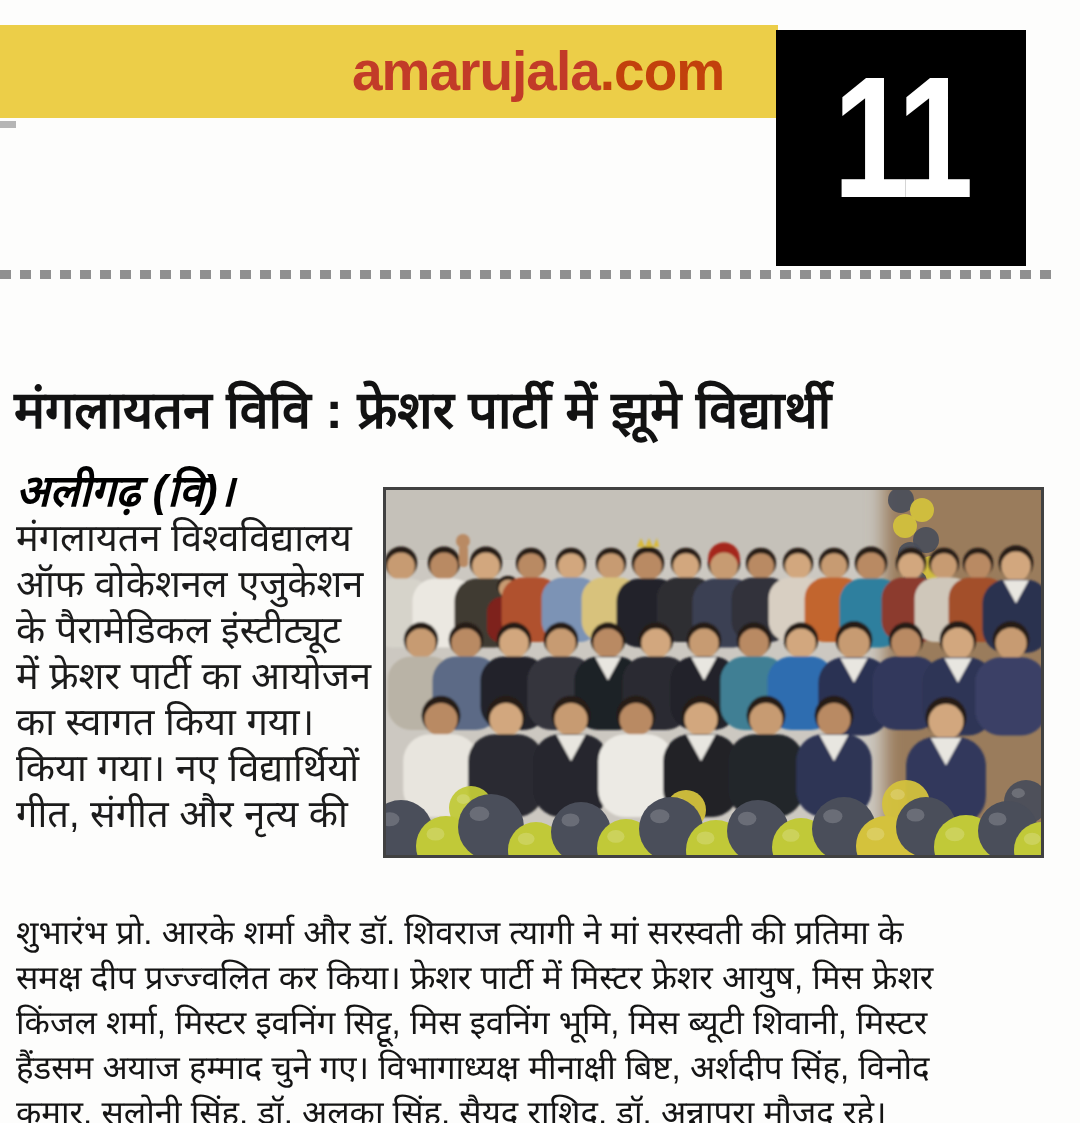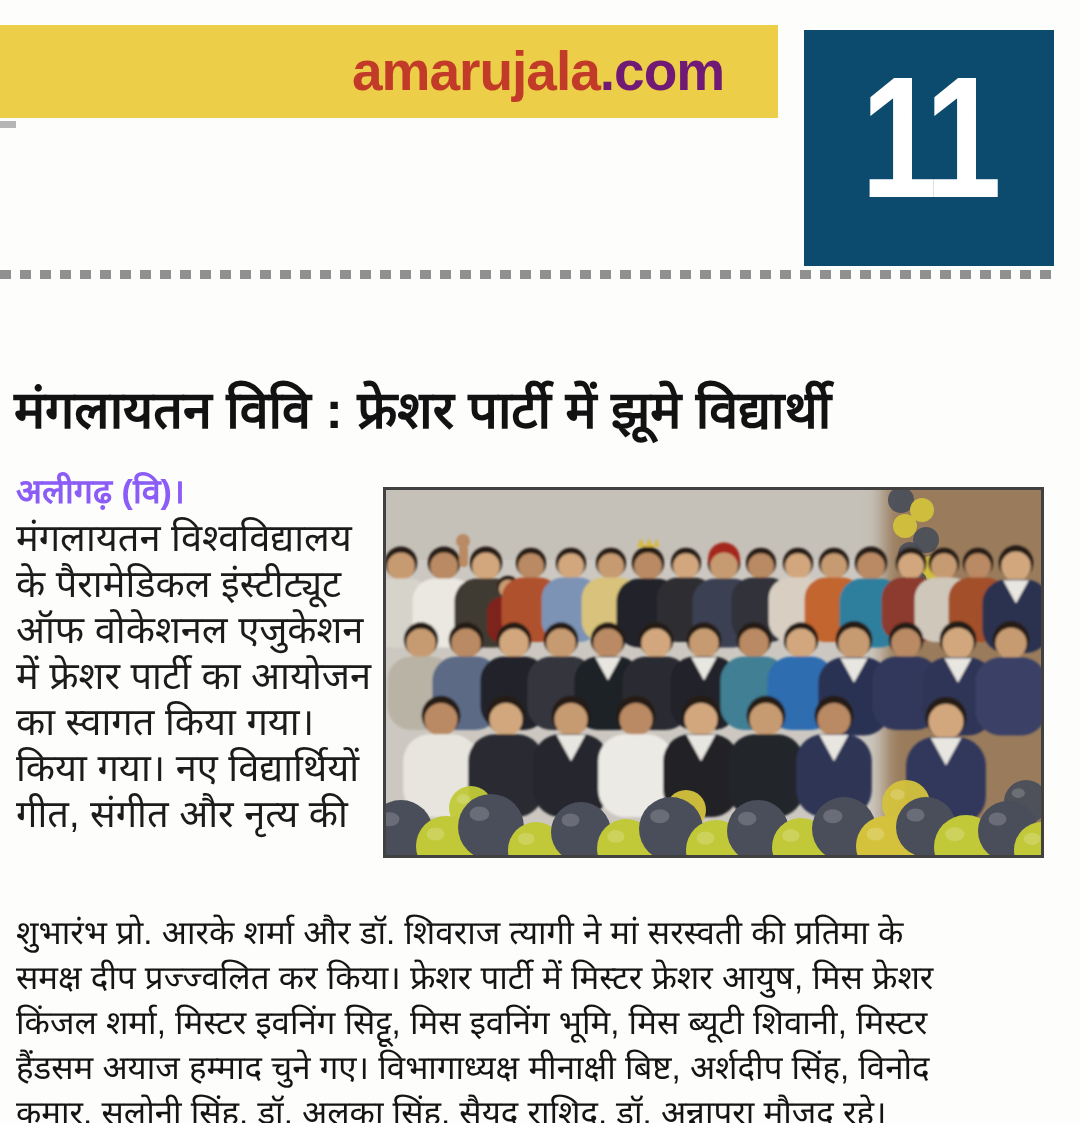--- a/index.html
+++ b/index.html
@@ -5,37 +5,37 @@
   html,body{margin:0;padding:0;background:#ffffff;}
   .page{
     position:relative;width:1080px;height:1123px;background:#fdfdfc;overflow:hidden;
     font-family:"Liberation Sans","DejaVu Sans",sans-serif;color:#1a1a1a;
   }
   
   .banner{position:absolute;left:0;top:25px;width:778px;height:93px;background:#ecce48;}
   .brand{position:absolute;left:352px;top:36px;height:70px;display:flex;align-items:center;
          font-weight:700;font-size:55px;letter-spacing:-1px;line-height:1;}
   .brand-red{color:#c23b28;}
-  .brand-gray{color:#701a75;}
+  .brand-gray{color:#c2410c;}
   .left-tick{position:absolute;left:0;top:121px;width:16px;height:7px;background:#7a7a7a;opacity:.55;}
-  .page-box{position:absolute;left:804px;top:30px;width:250px;height:236px;background:#0c4a6e;
+  .page-box{position:absolute;left:776px;top:30px;width:250px;height:236px;background:#000000;
             display:flex;align-items:center;justify-content:center;}
   .page-num{color:#ffffff;font-size:172px;font-weight:700;line-height:1;margin-top:-22px;
             transform:scaleX(.8);letter-spacing:-6px;}
   .dateline-row{position:absolute;left:85px;top:142px;display:flex;align-items:center;gap:20px;}
   .edition{font-size:42px;font-weight:700;color:#222222;line-height:70px;}
   .vdivider{width:3px;height:70px;background:#3f3f3f;}
   .date{font-size:42px;font-weight:700;color:#222222;line-height:70px;}
   .dashes{position:absolute;left:0;top:270px;width:1058px;height:9px;
           background:repeating-linear-gradient(90deg,#909090 0 11px,transparent 11px 20px);}
   
   .headline{position:absolute;left:14px;top:360px;width:1062px;font-size:52px;font-weight:700;
             color:#121212;line-height:100px;white-space:nowrap;}
   .left-col{position:absolute;left:16px;top:467px;width:366px;}
-  .dateline{font-size:34px;font-weight:700;color:#8b5cf6;line-height:48px;white-space:nowrap;}
+  .dateline{font-size:44px;font-weight:700;color:#000000;line-height:48px;white-space:nowrap;font-style:italic;}
   .col-line{font-size:38px;color:#1b1b1b;line-height:46px;white-space:nowrap;}
   .photo{position:absolute;left:383px;top:487px;width:661px;height:371px;
          border:3px solid #414141;box-sizing:border-box;background:#ccc8c1;}
   .photo svg{display:block;width:100%;height:100%;}
   .body-para{position:absolute;left:16px;top:886px;width:1058px;margin-top:24px;}
   .body-line{font-size:33px;color:#141414;line-height:45px;white-space:nowrap;}
 </style>
 </head>
 <body>
 
@@ -51,22 +51,22 @@
     <div class="page-num">11</div>
   </div>
   <div class="dashes"></div>
 
   <div class="headline">मंगलायतन विवि : फ्रेशर पार्टी में झूमे विद्यार्थी</div>
 
   <div class="left-col">
     <div class="dateline">अलीगढ़ (वि)।</div>
     <div>
         <div class="col-line">मंगलायतन विश्वविद्यालय</div>
+        <div class="col-line">ऑफ वोकेशनल एजुकेशन</div>
         <div class="col-line">के पैरामेडिकल इंस्टीट्यूट</div>
-        <div class="col-line">ऑफ वोकेशनल एजुकेशन</div>
         <div class="col-line">में फ्रेशर पार्टी का आयोजन</div>
         <div class="col-line">का स्वागत किया गया।</div>
         <div class="col-line">किया गया। नए विद्यार्थियों</div>
         <div class="col-line">गीत, संगीत और नृत्य की</div>
       </div>
   </div>
 
   <div class="photo">
     <svg id="photo-svg" viewBox="0 0 655 365" preserveAspectRatio="none">
         <defs>

